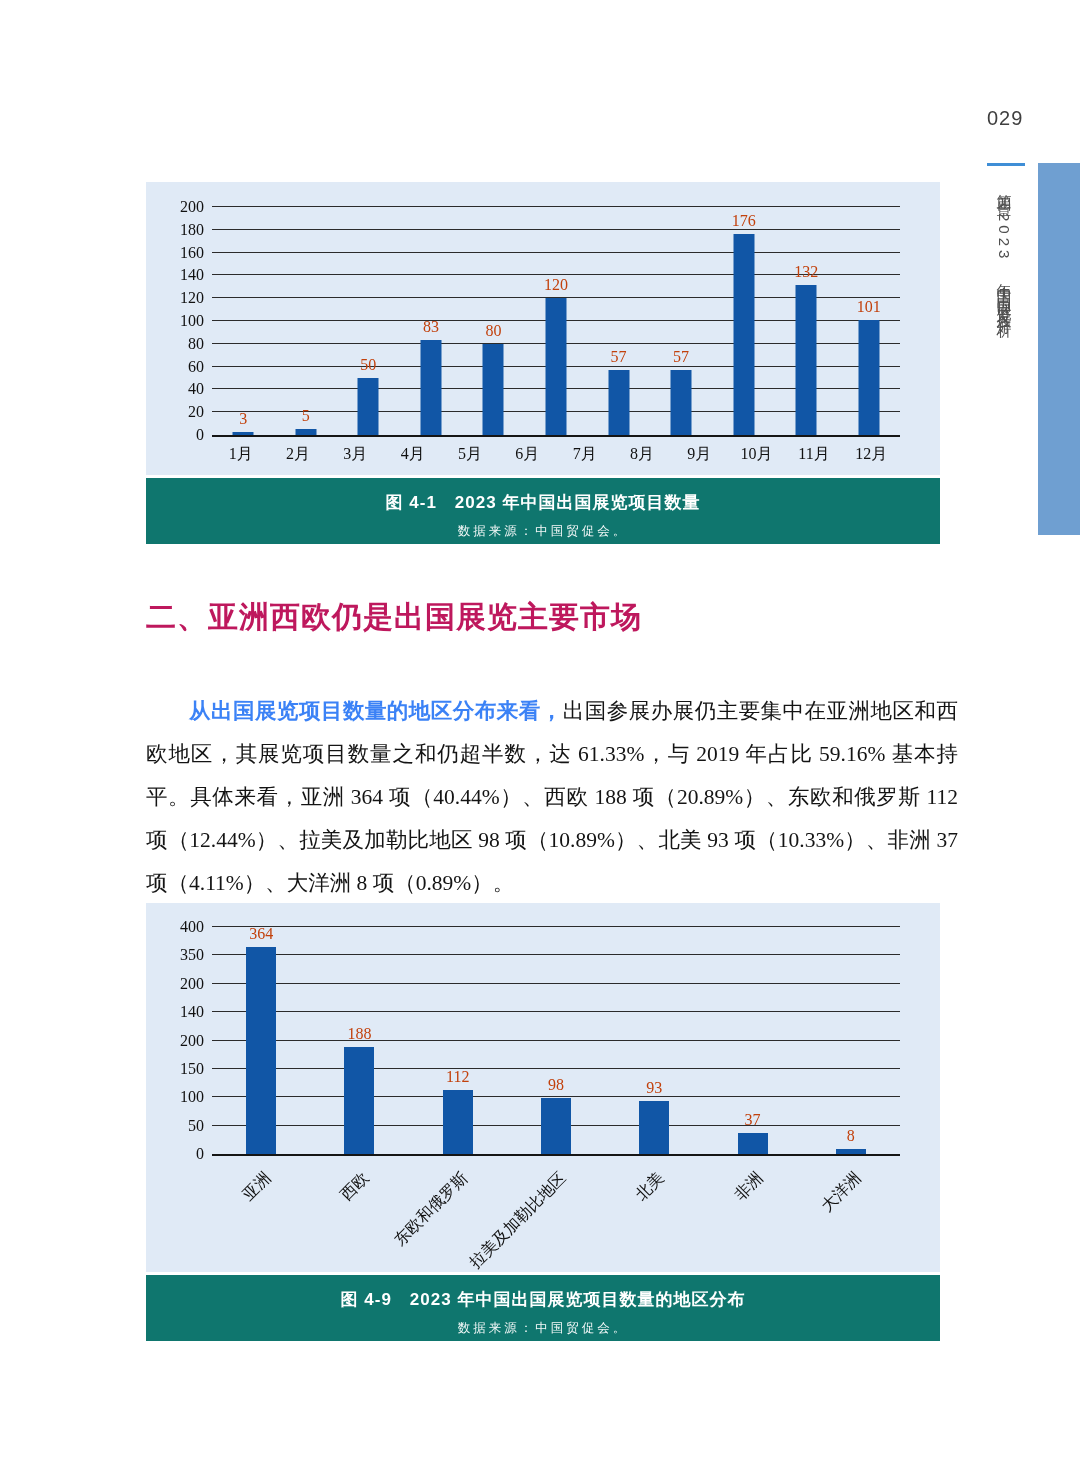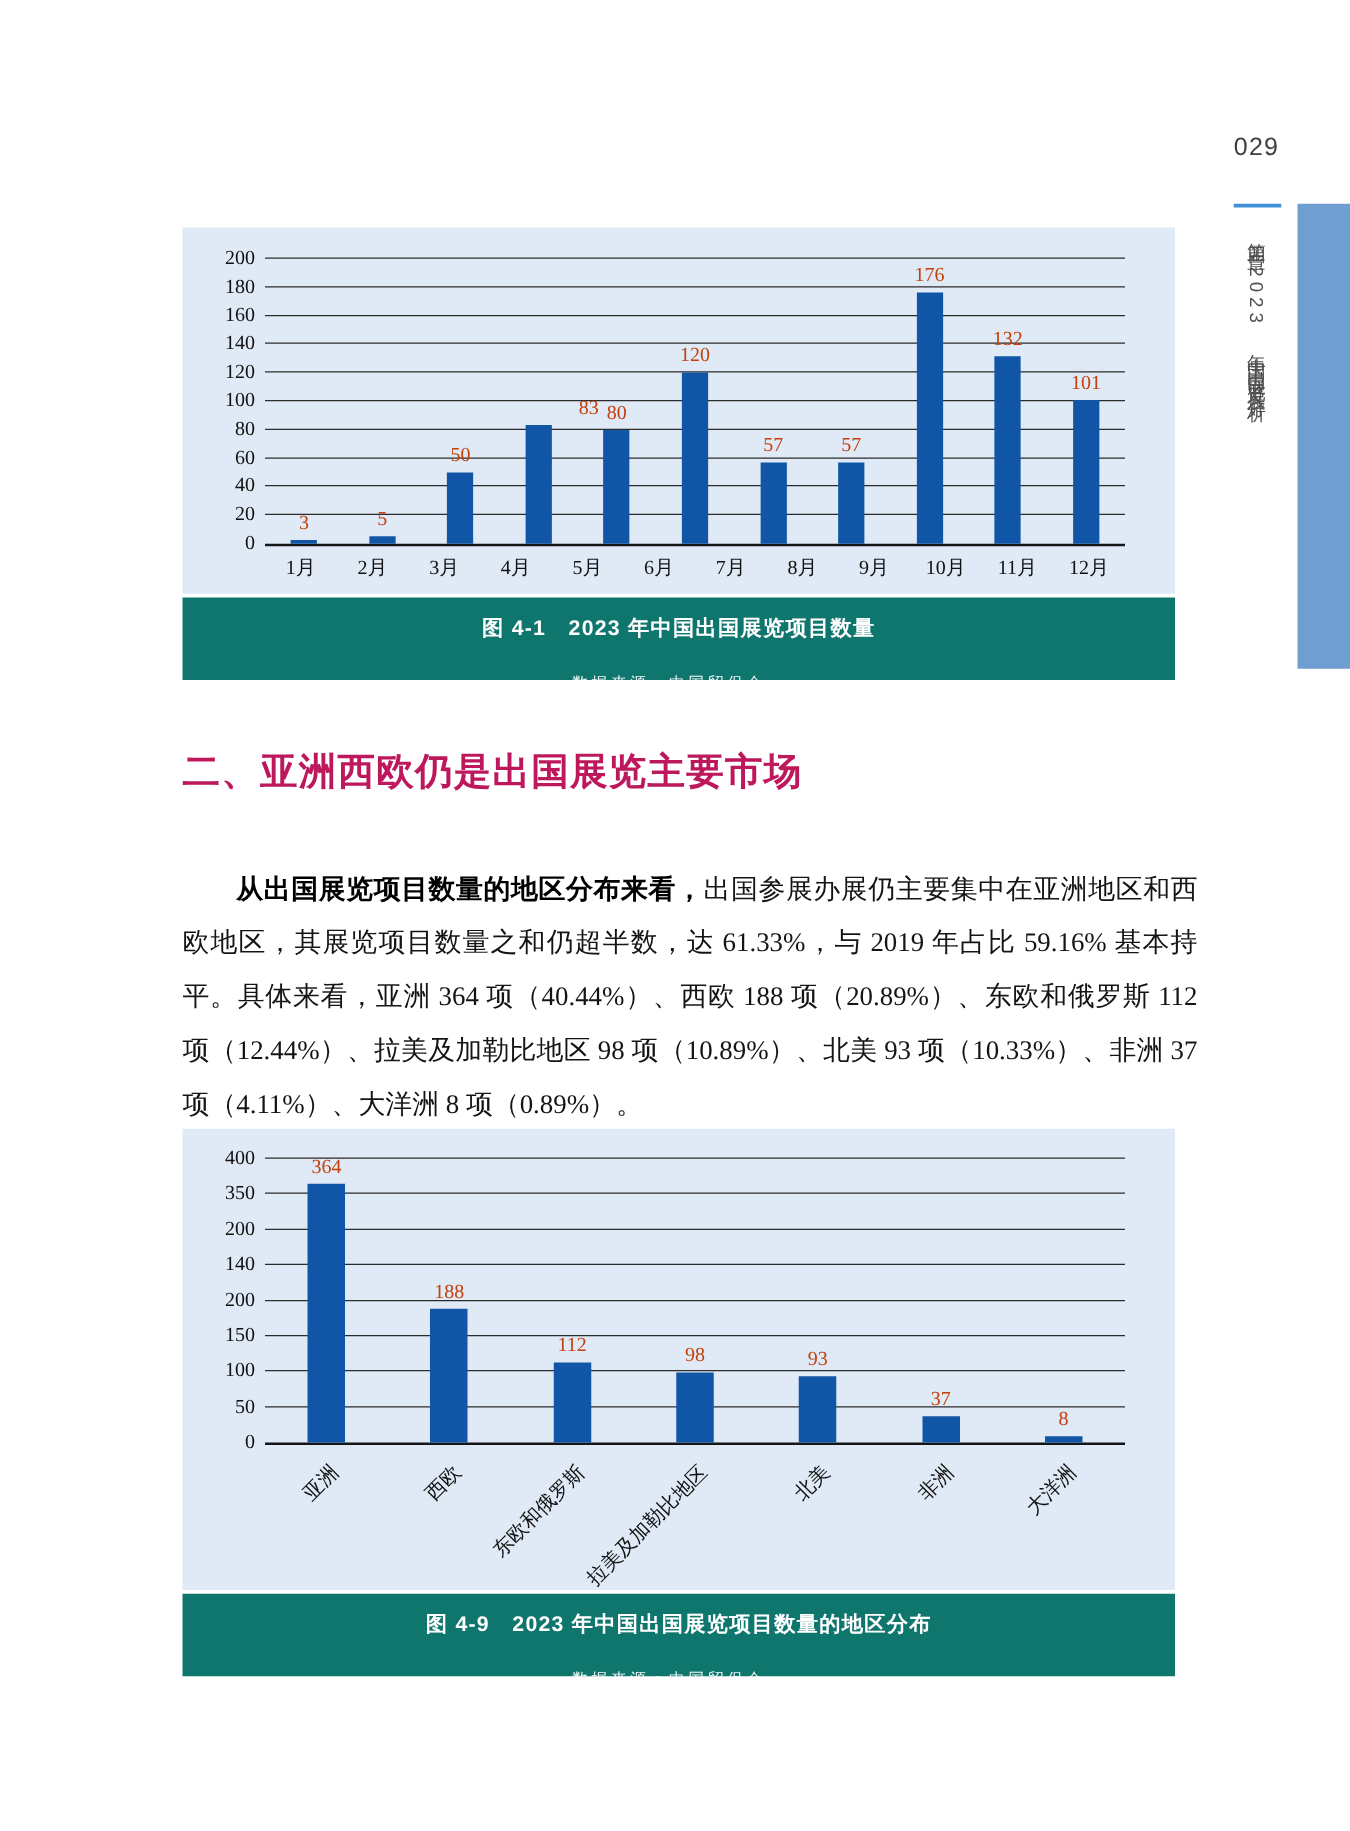--- a/index.html
+++ b/index.html
@@ -48,33 +48,33 @@
   #chart1 .x-slot { height:28px; }
   #chart2 .x-slot { height:110px; }
   .xlab { display:inline-block; padding-top:7px; font-size:16px; color:#111; font-family:"Liberation Serif", serif; }
   .xlab-rot {
     position:absolute; right:50%; top:12px; padding:0; white-space:nowrap;
     transform:rotate(-45deg); transform-origin:100% 0;
   }
 
   .caption { background:#0f766e; color:#ffffff; text-align:center; height:66px; margin-top:3px; }
   .cap-title { font-family:"Liberation Sans", sans-serif; font-weight:bold; font-size:17px; padding-top:13px; letter-spacing:1px; }
-  .cap-src { font-family:"Liberation Sans", sans-serif; font-size:12.5px; margin-top:24px; letter-spacing:3px; opacity:.95; }
+  .cap-src { font-family:"Liberation Sans", sans-serif; font-size:12.5px; margin-top:9px; letter-spacing:3px; opacity:.95; }
 
   
   .section-heading {
     position:absolute; left:146px; top:597px; width:820px;
     font-family:"Liberation Sans", sans-serif; font-weight:bold; font-size:30px;
     color:#be185d; letter-spacing:1px;
   }
   .body-para {
     position:absolute; left:146px; top:668px; width:812px;
     font-size:21.5px; line-height:43px; color:#141414; text-align:justify; text-indent:2em;
   }
-  .lead-in { font-family:Liberation Sans, sans-serif; font-weight:bold; color:#000000; }
+  .lead-in { font-family:Liberation Sans, sans-serif; font-weight:bold; color:#3b82f6; }
 </style>
 </head>
 <body>
 
 <div class="page-number">029</div>
 <div class="page-rule"></div>
 <div class="chapter-vert">第四章　2023 年中国出国展览发展分析</div>
 <div class="side-band"></div>
 
 <div class="chart-panel" id="panel1">
@@ -109,21 +109,21 @@
           <div class="bar-slot">
             <div class="bar" style="height: 5.7px; width: 21px; background: rgb(17, 86, 166);"></div>
             <div class="bar-val" style="bottom: 10.7px;">5</div>
           </div>
           <div class="bar-slot">
             <div class="bar" style="height: 57px; width: 21px; background: rgb(17, 86, 166);"></div>
             <div class="bar-val" style="bottom: 62px;">50</div>
           </div>
           <div class="bar-slot">
             <div class="bar" style="height: 94.62px; width: 21px; background: rgb(17, 86, 166);"></div>
-            <div class="bar-val" style="bottom: 99.62px; margin-left: 40px;">83</div>
+            <div class="bar-val" style="bottom: 99.62px;">83</div>
           </div>
           <div class="bar-slot">
             <div class="bar" style="height: 91.2px; width: 21px; background: rgb(17, 86, 166);"></div>
             <div class="bar-val" style="bottom: 96.2px;">80</div>
           </div>
           <div class="bar-slot">
             <div class="bar" style="height: 136.8px; width: 21px; background: rgb(17, 86, 166);"></div>
             <div class="bar-val" style="bottom: 141.8px;">120</div>
           </div>
           <div class="bar-slot">

